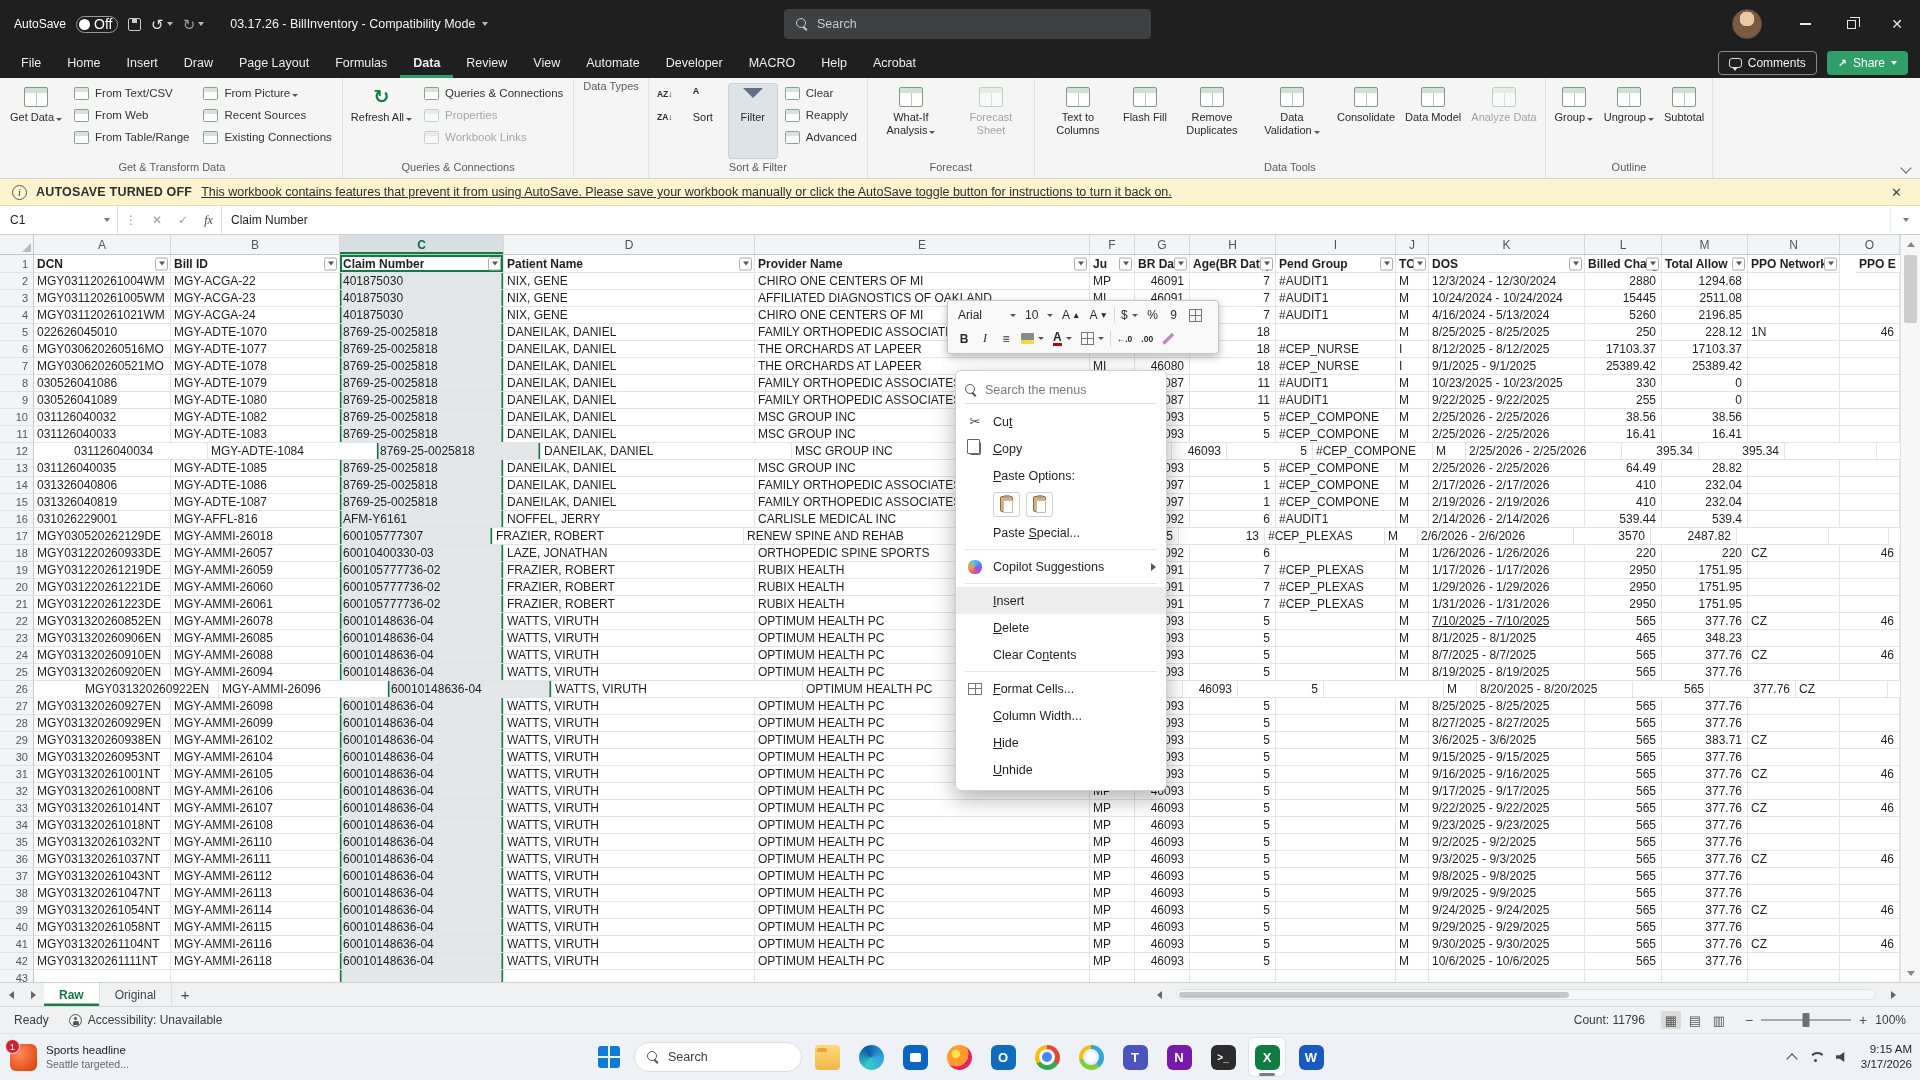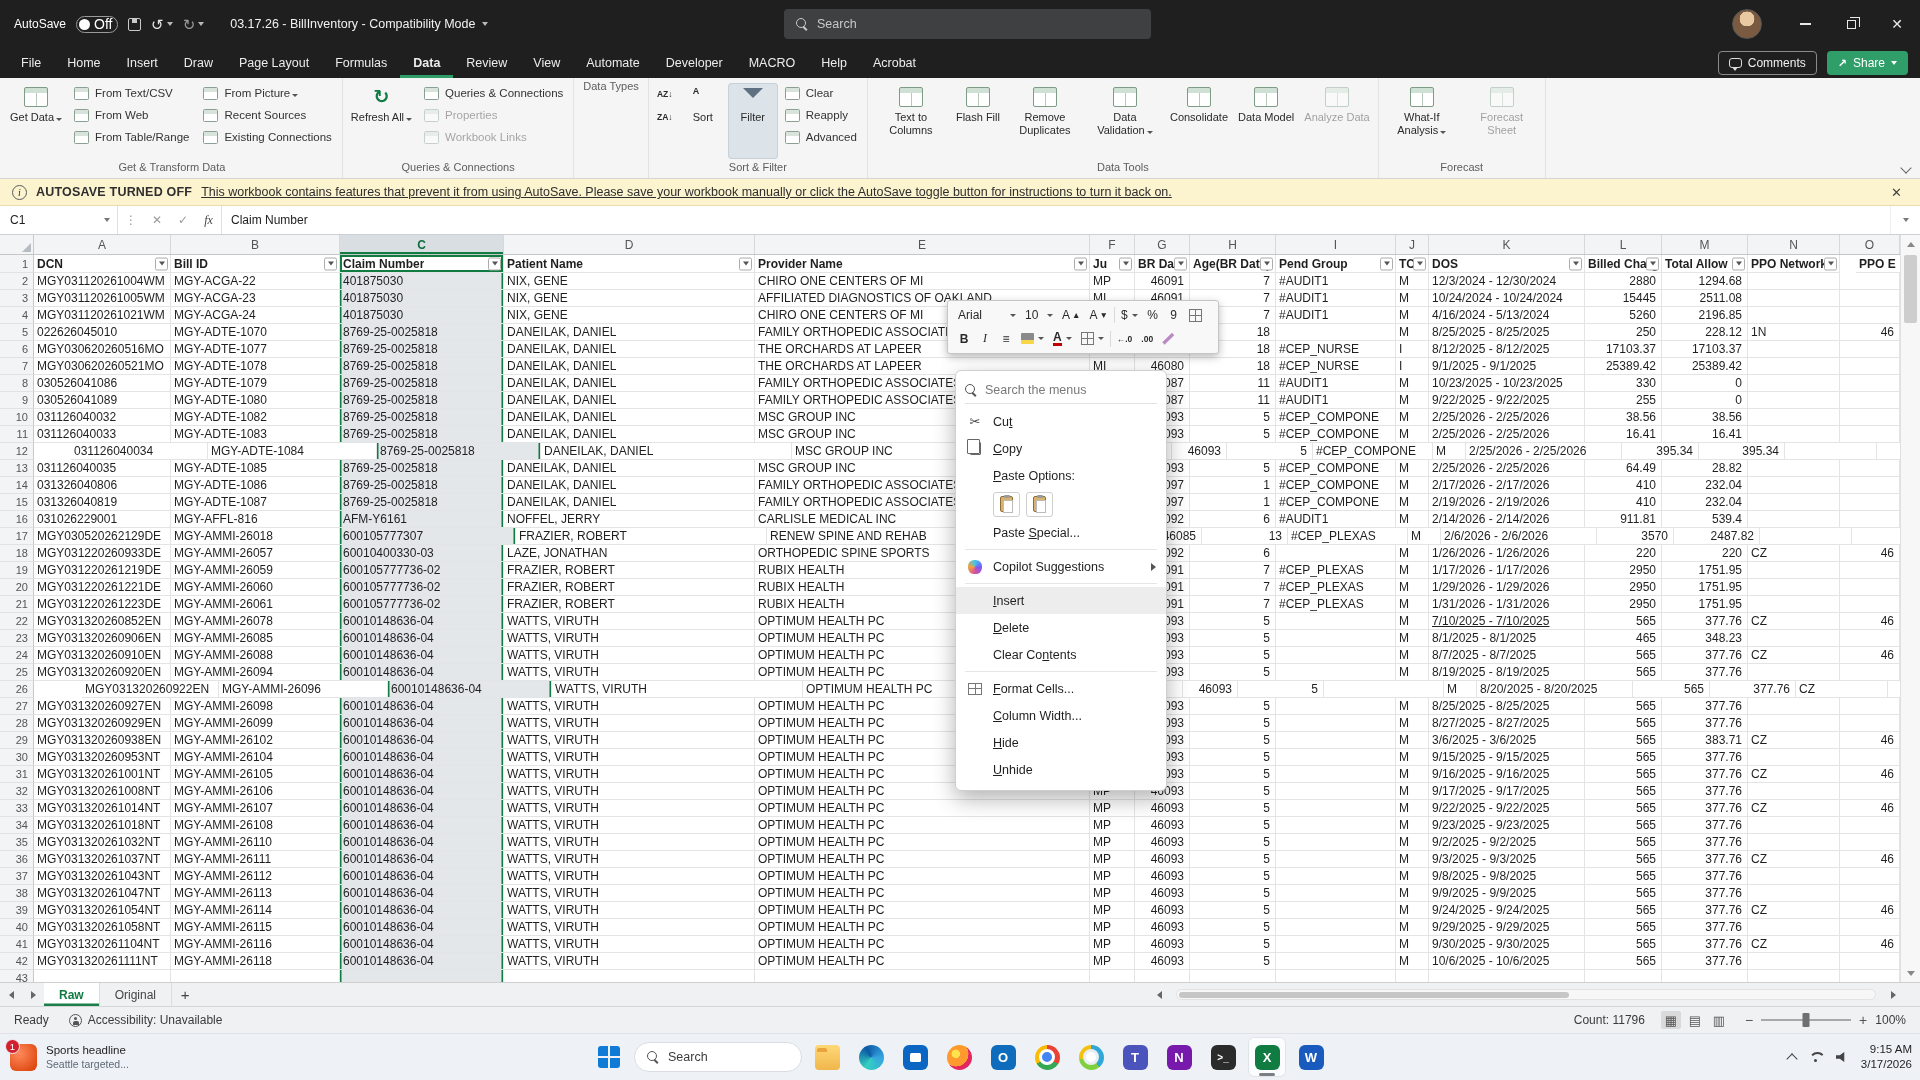--- a/index.html
+++ b/index.html
@@ -378,61 +378,78 @@
                 <span>Advanced</span>
               </div>
             </div>
           </div>
           <div class="rglabel">Sort &amp; Filter</div>
         </div>
         <div class="rgroup">
           <div class="rbody">
             <div class="rbig">
               <span class="ric"></span>
-              <span class="blbl">Text to Columns</span>
-            </div>
-            <div class="rbig">
-              <span class="ric"></span>
-              <span class="blbl">Flash Fill</span>
-            </div>
-            <div class="rbig">
-              <span class="ric"></span>
-              <span class="blbl">Remove Duplicates</span>
-            </div>
-            <div class="rbig">
-              <span class="ric"></span>
-              <span class="blbl">Data Validation<span class="car"></span></span>
-            </div>
-            <div class="rbig">
-              <span class="ric"></span>
-              <span class="blbl">Consolidate</span>
-            </div>
-            <div class="rbig">
-              <span class="ric"></span>
-              <span class="blbl">Data Model</span>
+              <span class="blbl">What-If Analysis<span class="car"></span></span>
             </div>
             <div class="rbig dis">
               <span class="ric"></span>
-              <span class="blbl">Analyze Data</span>
-            </div>
-          </div>
-          <div class="rglabel">Data Tools</div>
+              <span class="blbl">Forecast Sheet</span>
+            </div>
+          </div>
+          <div class="rglabel">Forecast</div>
         </div>
         <div class="rgroup">
           <div class="rbody">
             <div class="rbig">
               <span class="ric"></span>
-              <span class="blbl">What-If Analysis<span class="car"></span></span>
+              <span class="blbl">Text to Columns</span>
+            </div>
+            <div class="rbig">
+              <span class="ric"></span>
+              <span class="blbl">Flash Fill</span>
+            </div>
+            <div class="rbig">
+              <span class="ric"></span>
+              <span class="blbl">Remove Duplicates</span>
+            </div>
+            <div class="rbig">
+              <span class="ric"></span>
+              <span class="blbl">Data Validation<span class="car"></span></span>
+            </div>
+            <div class="rbig">
+              <span class="ric"></span>
+              <span class="blbl">Consolidate</span>
+            </div>
+            <div class="rbig">
+              <span class="ric"></span>
+              <span class="blbl">Data Model</span>
             </div>
             <div class="rbig dis">
               <span class="ric"></span>
-              <span class="blbl">Forecast Sheet</span>
-            </div>
-          </div>
-          <div class="rglabel">Forecast</div>
+              <span class="blbl">Analyze Data</span>
+            </div>
+          </div>
+          <div class="rglabel">Data Tools</div>
+        </div>
+        <div class="rgroup">
+          <div class="rbody">
+            <div class="rbig">
+              <span class="ric"></span>
+              <span class="blbl">Group<span class="car"></span></span>
+            </div>
+            <div class="rbig">
+              <span class="ric"></span>
+              <span class="blbl">Ungroup<span class="car"></span></span>
+            </div>
+            <div class="rbig">
+              <span class="ric"></span>
+              <span class="blbl">Subtotal</span>
+            </div>
+          </div>
+          <div class="rglabel">Outline</div>
         </div>
       </div>
     <span class="collapse-chev"></span>
   </div>
 
   <div class="warnbar">
     <span class="winfo">i</span>
     <span class="wtitle">AUTOSAVE TURNED OFF</span>
     <span class="wlink">This workbook contains features that prevent it from using AutoSave. Please save your workbook manually or click the AutoSave toggle button for instructions to turn it back on.</span>
     <span class="wclose">✕</span>
@@ -796,30 +813,30 @@
           <div class="cell" style="width: 169px;">MGY-AFFL-816</div>
           <div class="cell csel" style="width: 164px;">AFM-Y6161</div>
           <div class="cell" style="width: 251px;">NOFFEL, JERRY</div>
           <div class="cell" style="width: 335px;">CARLISLE MEDICAL INC</div>
           <div class="cell" style="width: 45px;"></div>
           <div class="cell al-r" style="width: 55px;">46092</div>
           <div class="cell al-r" style="width: 86px;">6</div>
           <div class="cell" style="width: 120px;">#AUDIT1</div>
           <div class="cell" style="width: 33px;">M</div>
           <div class="cell" style="width: 156px;">2/14/2026 - 2/14/2026</div>
-          <div class="cell al-r" style="width: 77px;">911.81</div>
+          <div class="cell al-r" style="width: 77px;">539.44</div>
           <div class="cell al-r" style="width: 86px;">539.4</div>
           <div class="cell" style="width: 92px;"></div>
           <div class="cell al-r" style="width: 60px;"></div>
         </div>
         <div class="grow">
           <div class="rn">17</div>
           <div class="cell" style="width: 137px;">MGY030520262129DE</div>
           <div class="cell" style="width: 169px;">MGY-AMMI-26018</div>
-          <div class="cell csel" style="width: 176px;">600105777307</div>
+          <div class="cell csel" style="width: 153px;">600105777307</div>
           <div class="cell" style="width: 251px;">FRAZIER, ROBERT</div>
           <div class="cell" style="width: 335px;">RENEW SPINE AND REHAB</div>
           <div class="cell" style="width: 45px;"></div>
           <div class="cell al-r" style="width: 55px;">46085</div>
           <div class="cell al-r" style="width: 86px;">13</div>
           <div class="cell" style="width: 120px;">#CEP_PLEXAS</div>
           <div class="cell" style="width: 33px;">M</div>
           <div class="cell" style="width: 156px;">2/6/2026 - 2/6/2026</div>
           <div class="cell al-r" style="width: 77px;">3570</div>
           <div class="cell al-r" style="width: 86px;">2487.82</div>

